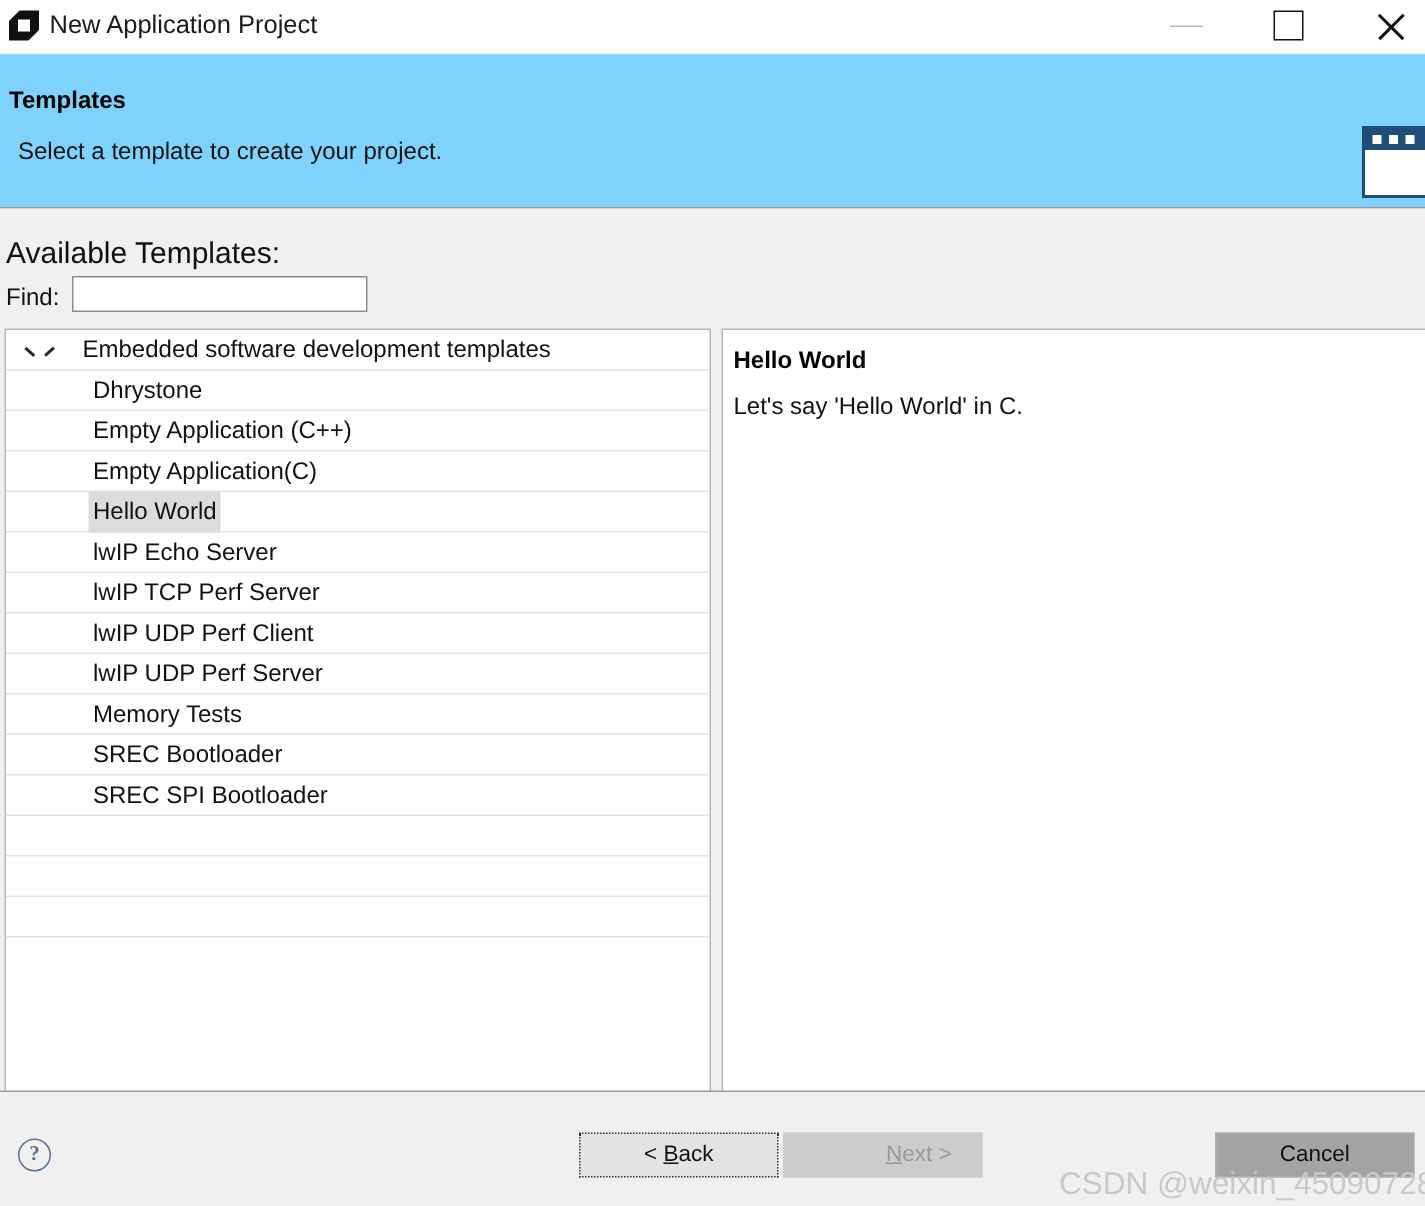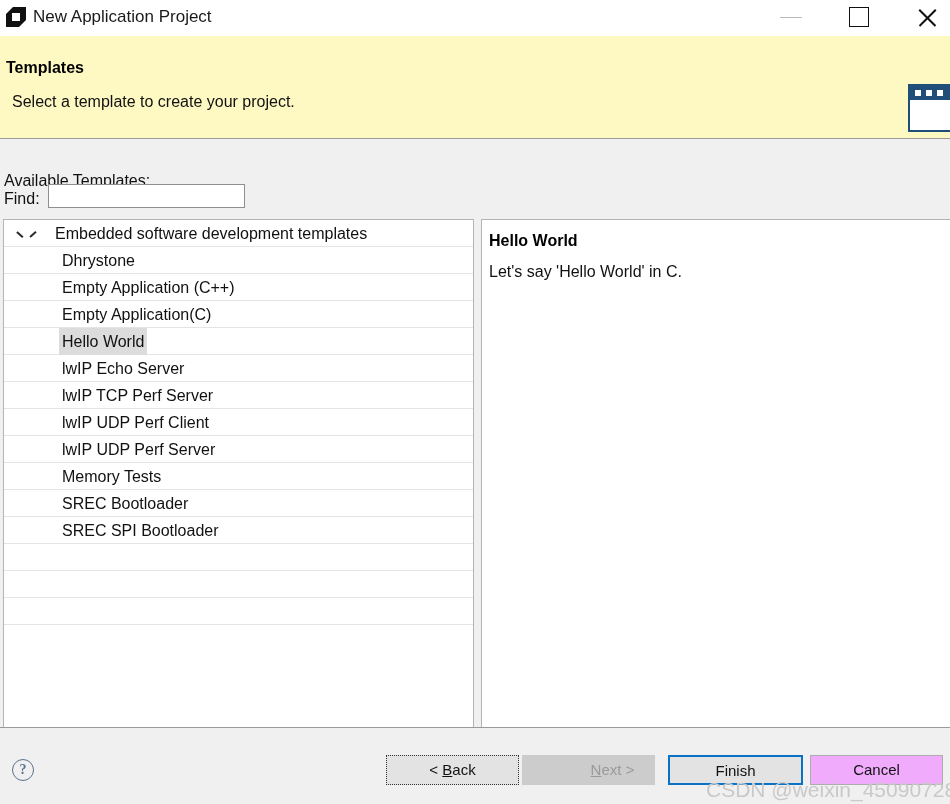--- a/index.html
+++ b/index.html
@@ -73,21 +73,21 @@
     background: #111;
   }
   .win-close .glyph:before { transform: rotate(45deg); }
   .win-close .glyph:after  { transform: rotate(-45deg); }
 
   
   .header {
     position: absolute;
     left: 0; top: 36px;
     width: 950px; height: 103px;
-    background: #fef9c3;
+    background: #7dd3fc;
   }
   .header-title {
     position: absolute;
     left: 6px; top: 23px;
     font-size: 16px;
     font-weight: bold;
     color: #000;
   }
   .header-sub {
     position: absolute;
@@ -128,23 +128,22 @@
   
   .body-area {
     position: absolute;
     left: 0; top: 139px;
     width: 950px; height: 588px;
     background: #f0f0f0;
   }
   .avail-label {
     position: absolute;
     left: 4px; top: 19px;
-    font-size: 16px;
-    color: #111;
-    margin-top: 14px;
+    font-size: 20px;
+    color: #111;
   }
   .find-label {
     position: absolute;
     left: 4px; top: 51px;
     font-size: 16px;
     color: #111;
   }
   .find-input {
     position: absolute;
     left: 48px; top: 45px;
@@ -312,21 +311,21 @@
     color: #9a9a9a;
     padding-left: 48px;
   }
   .btn-finish {
     left: 668px; width: 135px;
     background: #e3e3e3;
     border: 2px solid #0a72c4;
   }
   .btn-cancel {
     left: 810px; width: 133px;
-    background: #f0abfc;
+    background: #a3a3a3;
     border: 1px solid #adadad;
   }
 
   .watermark {
     position: absolute;
     left: 706px; top: 778px;
     font-size: 21px;
     color: #c9c9c9;
     white-space: nowrap;
     pointer-events: none;
@@ -418,19 +417,18 @@
     </div>
 
   </div>
 
   <div class="footer-sep"></div>
   <div class="footer">
     <div class="help-icon">?</div>
 
     <button class="btn btn-back">&lt; <u>B</u>ack</button>
     <button class="btn btn-next"><u>N</u>ext &gt;</button>
-    <button class="btn btn-finish">Finish</button>
     <button class="btn btn-cancel">Cancel</button>
   </div>
 
   <div class="watermark">CSDN @weixin_45090728</div>
 
 </div>
 
 </body></html>

